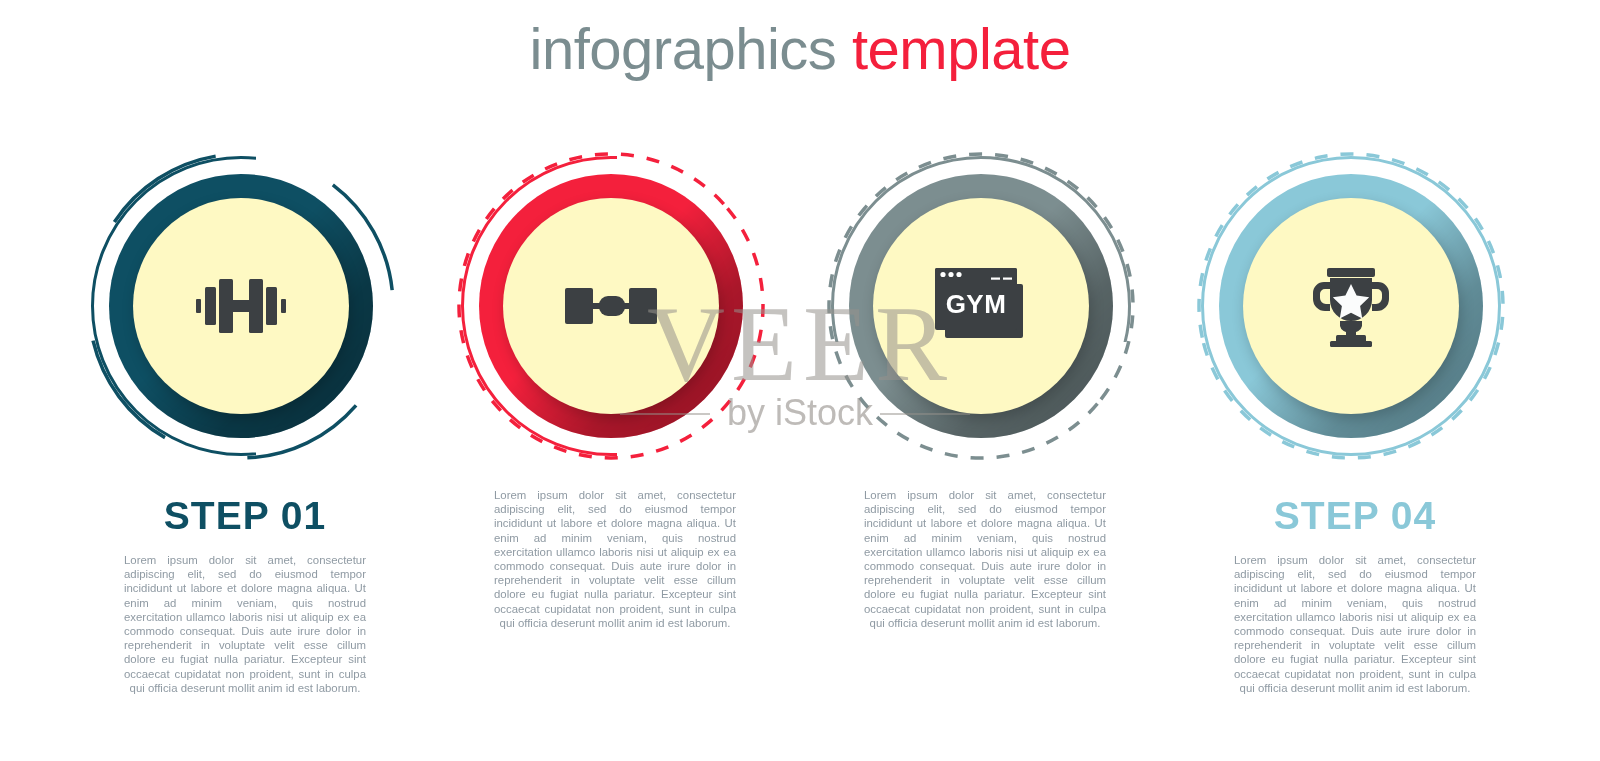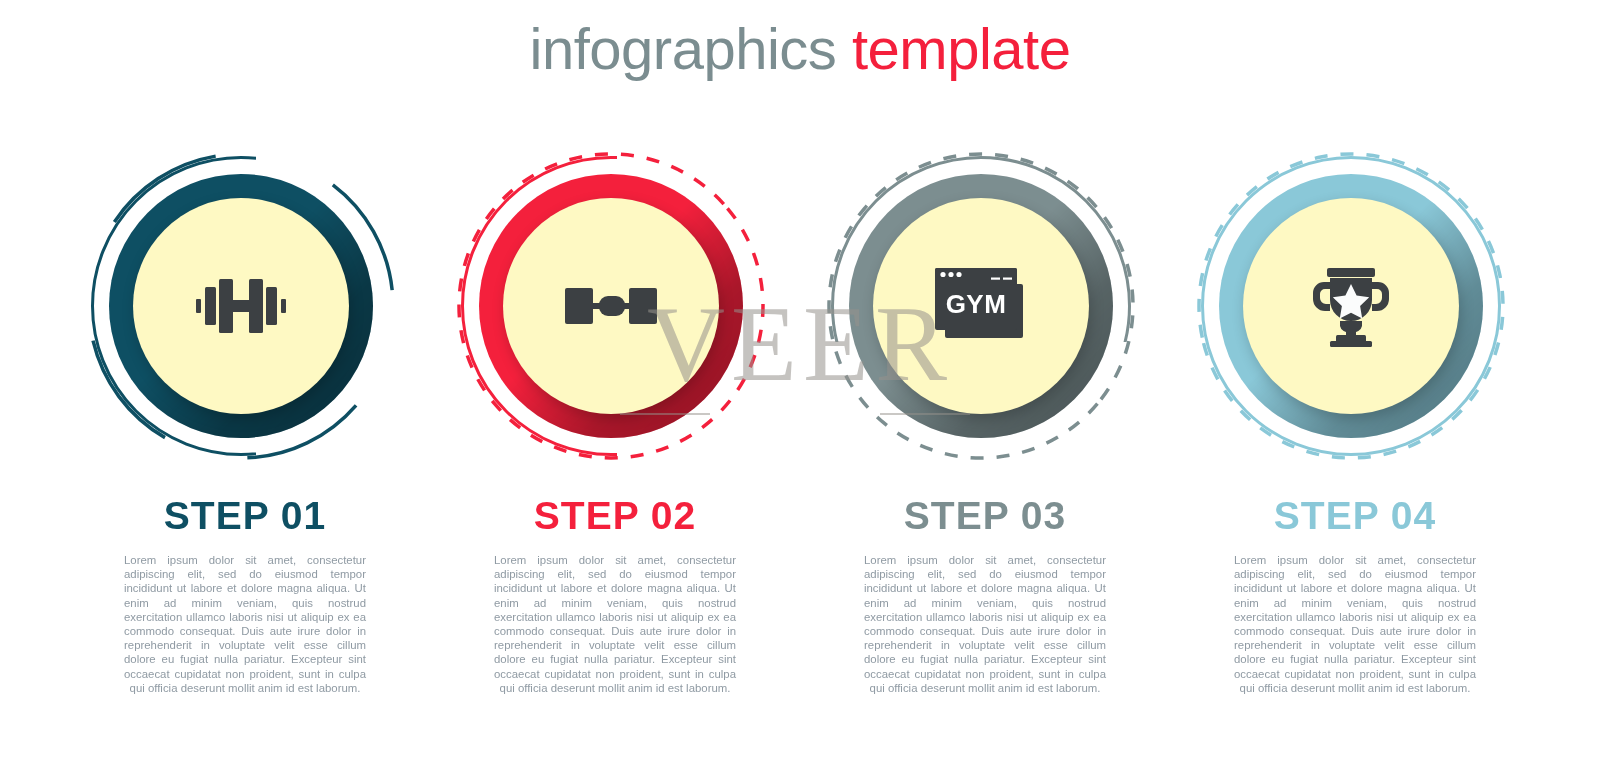--- a/index.html
+++ b/index.html
@@ -223,21 +223,20 @@
           <g fill="#3c4043">
             <rect x="0" y="6" width="28" height="36" rx="2"></rect>
             <rect x="26" y="21" width="10" height="6"></rect>
             <rect x="34" y="14" width="26" height="20" rx="9"></rect>
             <rect x="58" y="21" width="10" height="6"></rect>
             <rect x="64" y="6" width="28" height="36" rx="2"></rect>
           </g>
         </svg>
       </div>
     </div>
-    <div class="step-label" style="color:#f4203c;">STEP 02</div>
     <div class="step-body">Lorem ipsum dolor sit amet, consectetur adipiscing elit, sed do eiusmod tempor incididunt ut labore et dolore magna aliqua. Ut enim ad minim veniam, quis nostrud exercitation ullamco laboris nisi ut aliquip ex ea commodo consequat. Duis aute irure dolor in reprehenderit in voluptate velit esse cillum dolore eu fugiat nulla pariatur. Excepteur sint occaecat cupidatat non proident, sunt in culpa qui officia deserunt mollit anim id est laborum.</div>
   </div>
 
   <div class="step-col">
     <div class="circle-stage">
       <svg class="ring-dashed" viewBox="0 0 312 312">
         <circle cx="156" cy="156" r="152" transform="rotate(40 156 156)" style="stroke:#7c8e90; stroke-dasharray:13 13;" stroke-width="3.5" fill="none"></circle>
       </svg>
       <div class="ring-thin" style="color:#7c8e90; clip-path: polygon(0 0, 100% 0, 100% 62%, 0 62%);"></div>
       <div class="ring-thick" style="color:#7c8e90;"></div>
@@ -253,21 +252,20 @@
             <circle cx="12" cy="8.5" r="2.6"></circle>
             <circle cx="20" cy="8.5" r="2.6"></circle>
             <circle cx="28" cy="8.5" r="2.6"></circle>
             <rect x="60" y="11.5" width="9" height="2.2"></rect>
             <rect x="72" y="11.5" width="9" height="2.2"></rect>
           </g>
           <text x="45" y="47" fill="#ffffff" font-family="Liberation Sans, sans-serif" font-size="26" font-weight="bold" text-anchor="middle" letter-spacing="0.5">GYM</text>
         </svg>
       </div>
     </div>
-    <div class="step-label" style="color:#7c8e90;">STEP 03</div>
     <div class="step-body">Lorem ipsum dolor sit amet, consectetur adipiscing elit, sed do eiusmod tempor incididunt ut labore et dolore magna aliqua. Ut enim ad minim veniam, quis nostrud exercitation ullamco laboris nisi ut aliquip ex ea commodo consequat. Duis aute irure dolor in reprehenderit in voluptate velit esse cillum dolore eu fugiat nulla pariatur. Excepteur sint occaecat cupidatat non proident, sunt in culpa qui officia deserunt mollit anim id est laborum.</div>
   </div>
 
   <div class="step-col">
     <div class="circle-stage">
       <svg class="ring-dashed" viewBox="0 0 312 312">
         <circle cx="156" cy="156" r="152" transform="rotate(168 156 156)" style="stroke:#8ac8d8; stroke-dasharray:13 13;" stroke-width="3.5" fill="none"></circle>
       </svg>
       <div class="ring-thin" style="color:#8ac8d8; clip-path: polygon(0 0, 100% 0, 100% 100%, 0 100%);"></div>
       <div class="ring-thick" style="color:#8ac8d8;"></div>
@@ -297,13 +295,14 @@
     <div class="step-label" style="color:#8ac8d8;">STEP 04</div>
     <div class="step-body">Lorem ipsum dolor sit amet, consectetur adipiscing elit, sed do eiusmod tempor incididunt ut labore et dolore magna aliqua. Ut enim ad minim veniam, quis nostrud exercitation ullamco laboris nisi ut aliquip ex ea commodo consequat. Duis aute irure dolor in reprehenderit in voluptate velit esse cillum dolore eu fugiat nulla pariatur. Excepteur sint occaecat cupidatat non proident, sunt in culpa qui officia deserunt mollit anim id est laborum.</div>
   </div>
 
 </div>
 
 <div class="watermark">
   <div class="wm-text wm-veer">VEER</div>
   <div class="wm-rule left"></div>
   <div class="wm-rule right"></div>
+  <div class="wm-text wm-istock">by iStock</div>
 </div>
 
 </body></html>

